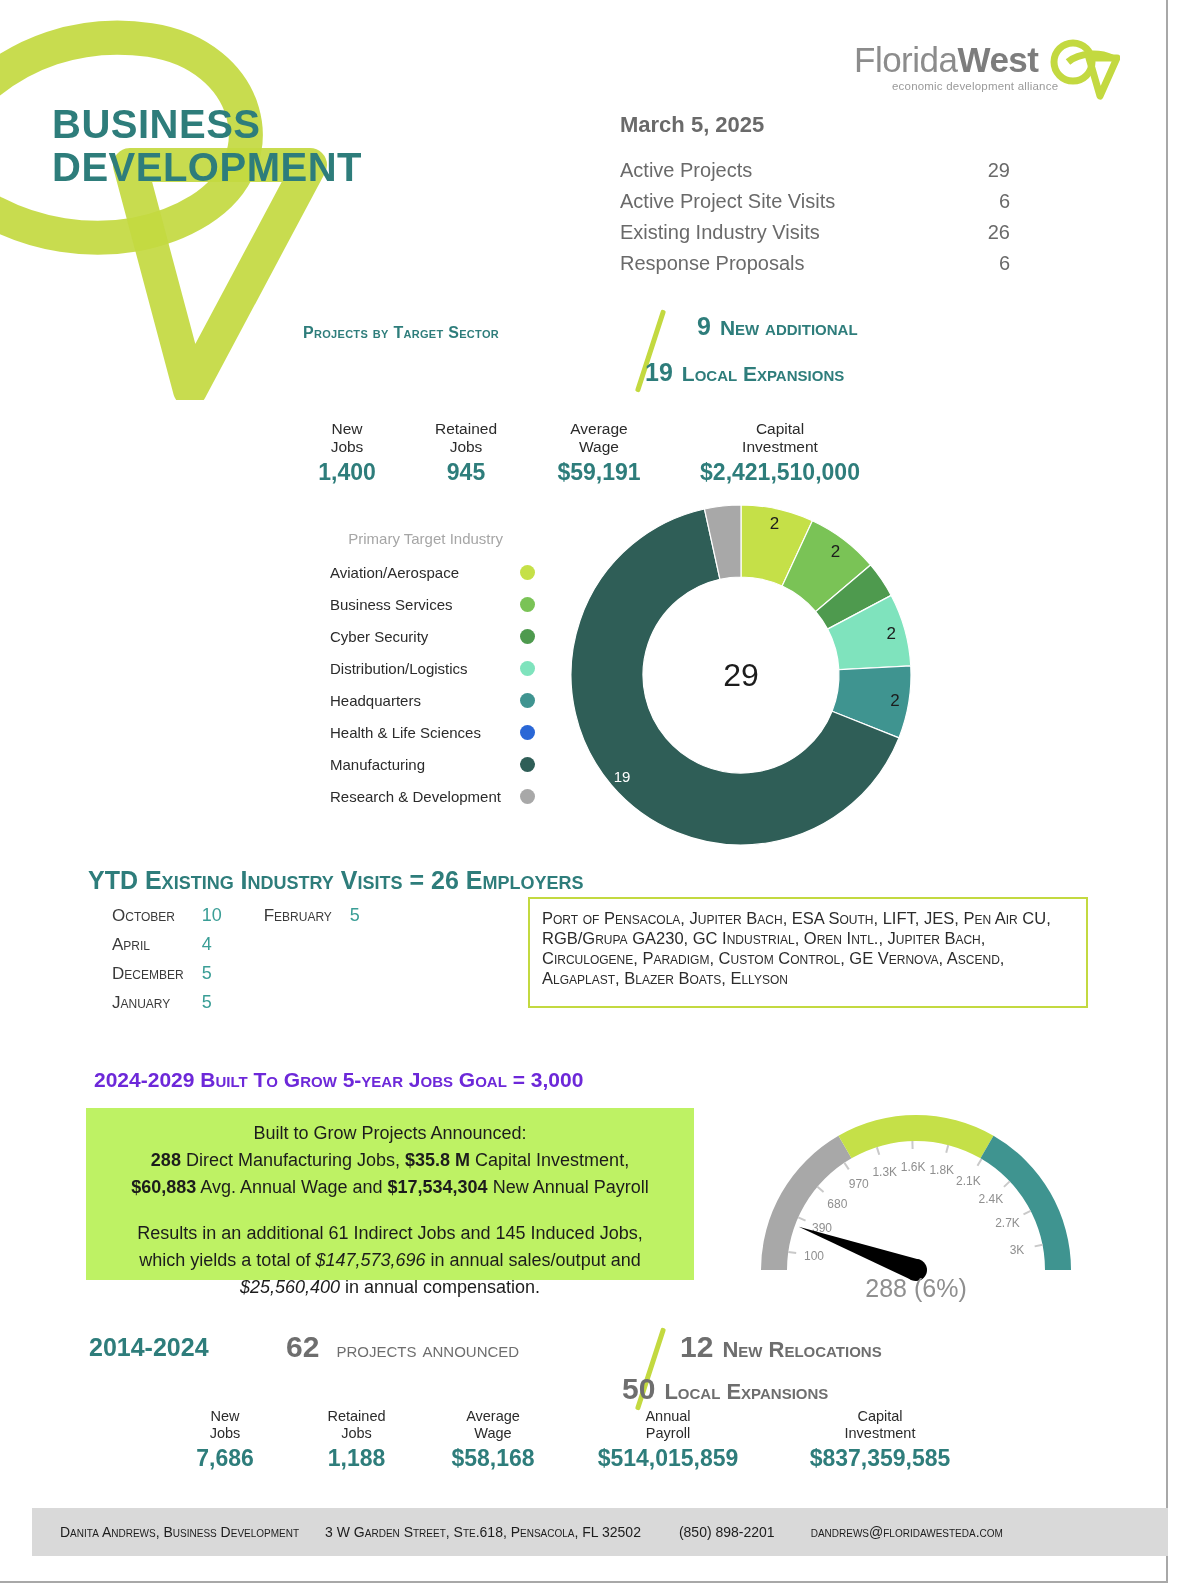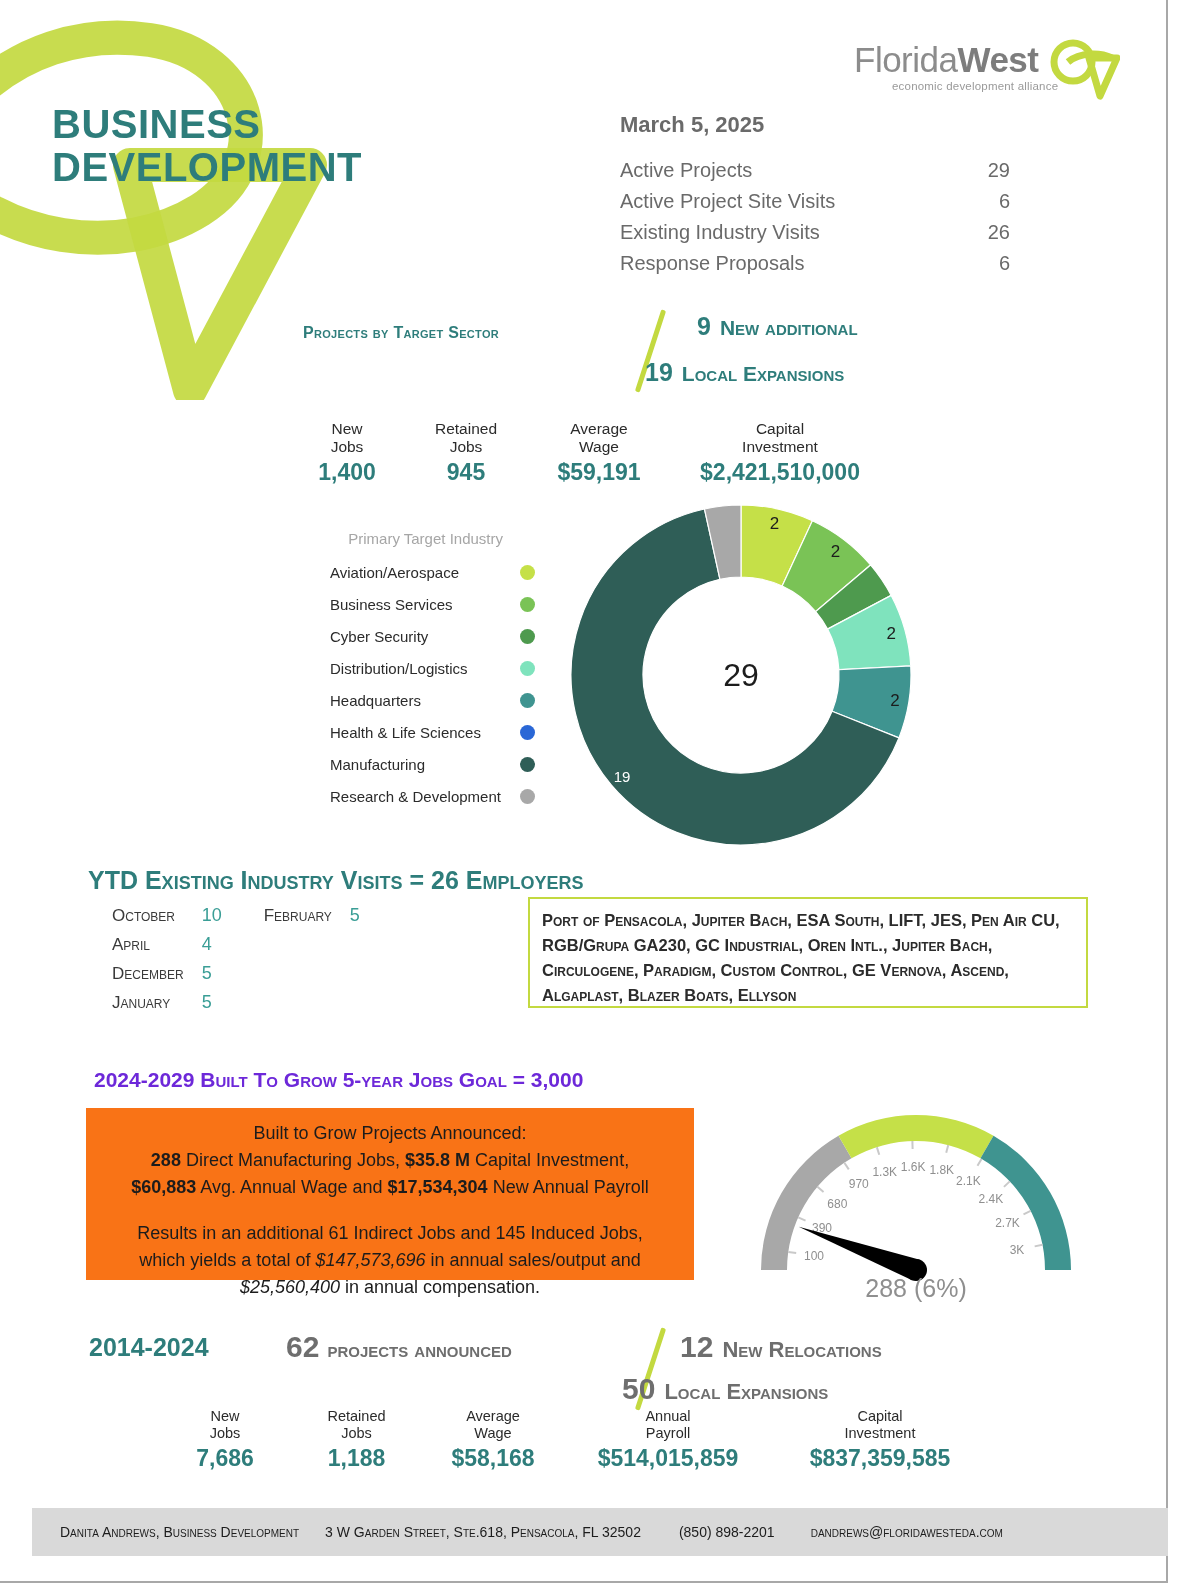--- a/index.html
+++ b/index.html
@@ -57,39 +57,39 @@
               align-items:center;justify-content:center;font-size:32px;color:#1c1c1c;}
 
   
   #ytd-h{position:absolute;left:88px;top:866px;font-size:25px;font-weight:bold;color:#2e7d7b;font-variant:small-caps;}
   #ytd-tbl{position:absolute;left:110px;top:900px;font-size:17px;font-variant:small-caps;color:#3a3a3a;}
   #ytd-tbl td{padding:3px 0;}
   #ytd-tbl .n{color:#3a9e96;padding-left:16px;font-size:18px;}
   #ytd-tbl .m2{padding-left:40px;}
   #emp-box{position:absolute;left:528px;top:897px;width:560px;height:111px;
            border:2px solid #c3d940;box-sizing:border-box;padding:9px 12px;}
-  #emp-box .t{font-size:16.5px;font-variant:small-caps;color:#2b2b2b;line-height:25px;font-weight:bold;}
+  #emp-box .t{font-size:16.5px;font-variant:small-caps;color:#2b2b2b;line-height:20px;}
 
   
   #btg-h{position:absolute;left:94px;top:1068px;font-size:21px;font-weight:bold;color:#6d28d9;font-variant:small-caps;}
-  #btg-box{position:absolute;left:86px;top:1108px;width:608px;height:172px;background:#f97316;
+  #btg-box{position:absolute;left:86px;top:1108px;width:608px;height:172px;background:#bef264;
            padding:12px 14px;box-sizing:border-box;text-align:center;}
   #btg-box .l{font-size:18px;color:#1c1c1c;line-height:27px;}
   #btg-box .gap{height:19px;}
   #btg-box .it{font-style:italic;}
 
   
   #gauge{position:absolute;left:716px;top:1055px;width:400px;height:245px;}
   #gauge-val{position:absolute;left:716px;top:1274px;width:400px;text-align:center;
              font-size:25px;color:#8f8f8f;}
 
   
   #yr{position:absolute;left:89px;top:1333px;font-size:25px;font-weight:bold;color:#2e7d7b;}
   #proj{position:absolute;left:286px;top:1330px;font-size:30px;font-weight:bold;color:#6e6e6e;}
-  #proj .lbl{font-size:22px;font-variant:small-caps;font-weight:bold;margin-left:8px;}
+  #proj .lbl{font-size:22px;font-variant:small-caps;font-weight:normal;margin-left:17px;}
   #yr-slash{left:648px;top:1326px;width:5px;height:86px;transform:rotate(18deg);}
   #relo{position:absolute;left:680px;top:1330px;font-size:30px;font-weight:bold;color:#6e6e6e;}
   #relo .lbl{font-size:22px;font-variant:small-caps;font-weight:bold;color:#6e6e6e;margin-left:9px;}
   #lexp{position:absolute;left:622px;top:1372px;font-size:30px;font-weight:bold;color:#6e6e6e;}
   #lexp .lbl{font-size:22px;font-variant:small-caps;font-weight:bold;color:#6e6e6e;margin-left:9px;}
 
   #stats-bot{position:absolute;left:160px;top:1408px;width:830px;display:flex;}
   #stats-bot .cell{text-align:center;}
   .sb-lbl{font-size:14.5px;color:#2b2b2b;line-height:17px;}
   .sb-val{font-size:23px;font-weight:bold;color:#2e7d7b;margin-top:3px;}

